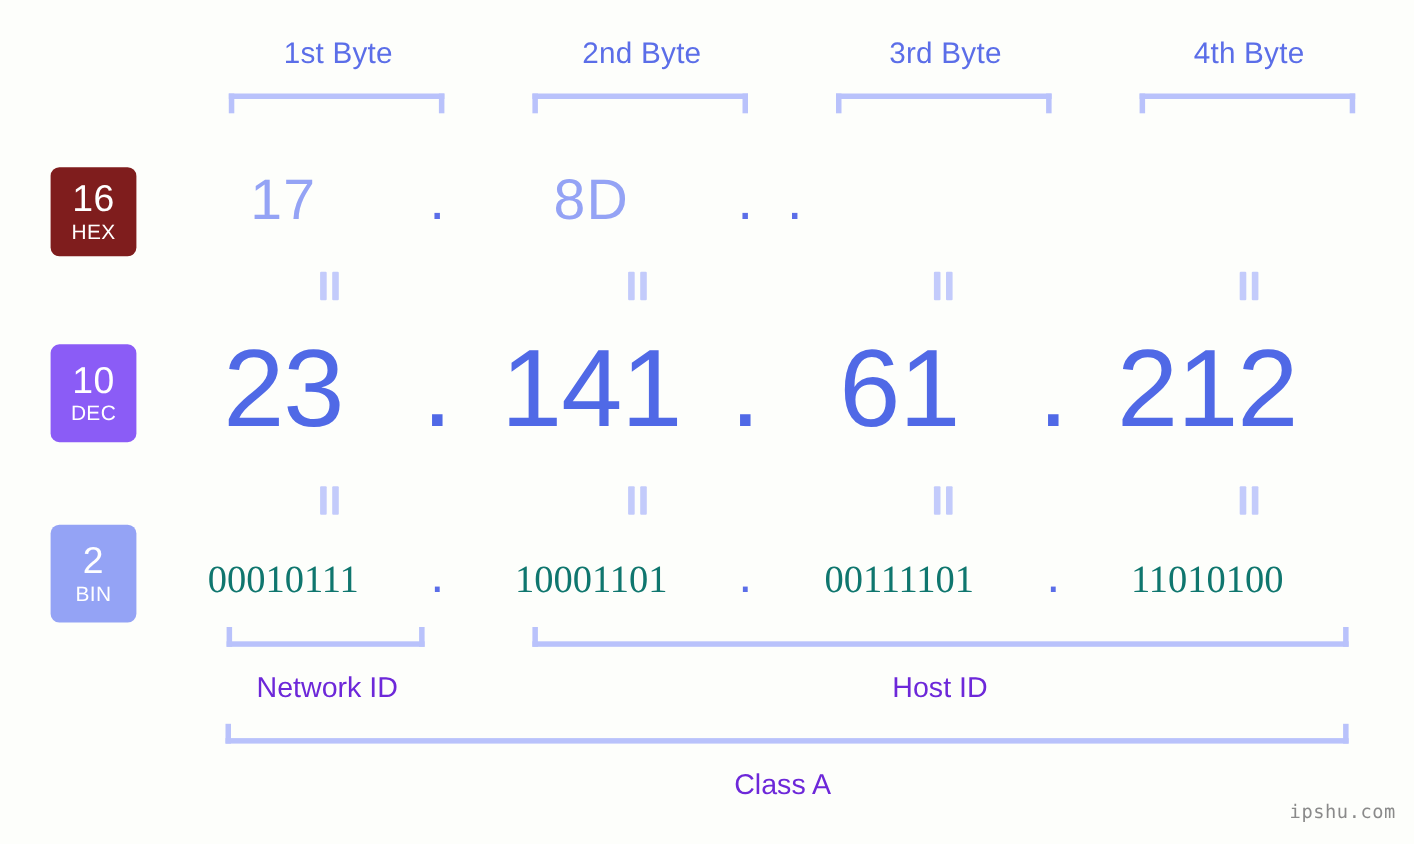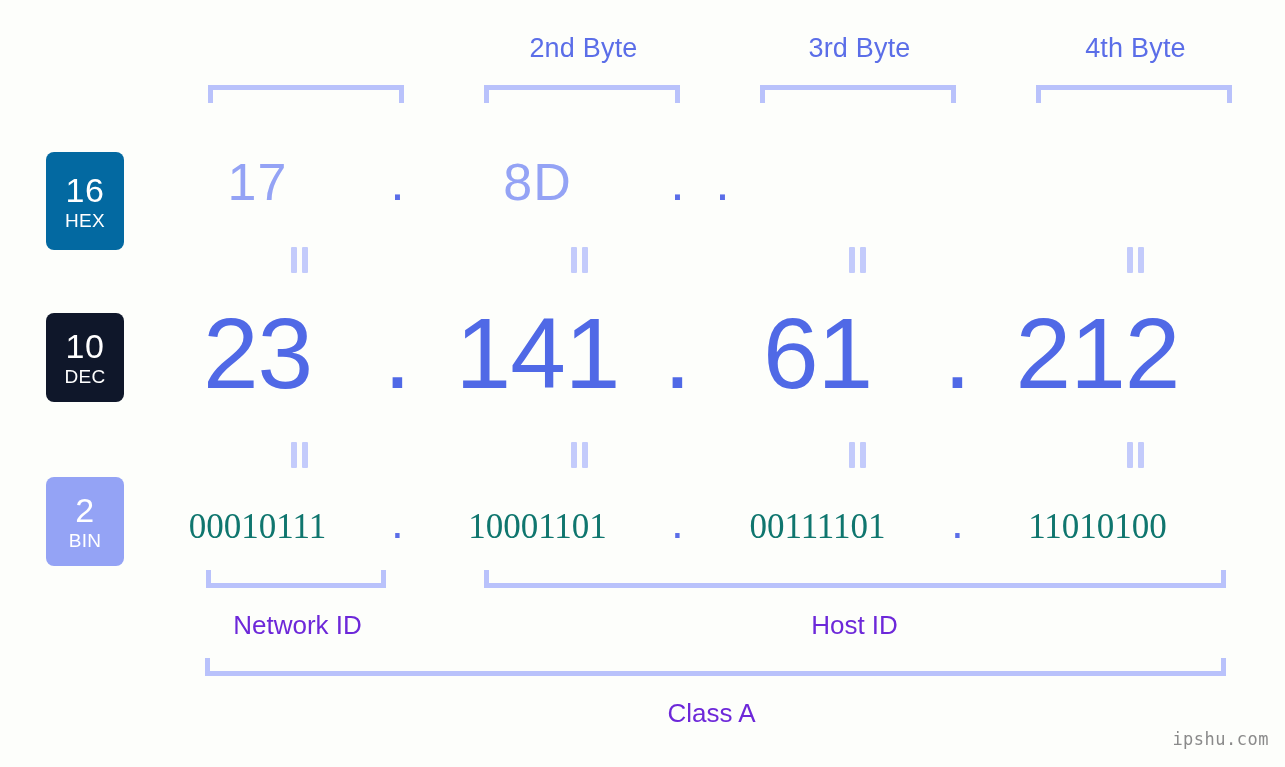--- a/index.html
+++ b/index.html
@@ -65,22 +65,22 @@
     font-size: 34px;
     font-weight: 400;
     letter-spacing: 0.5px;
   }
   .badge .abbr {
     font-size: 19px;
     font-weight: 400;
     margin-top: 4px;
     letter-spacing: 0.3px;
   }
-  #badge-hex { top: 152px; height: 98px; background: #0369a1; }
-  #badge-dec { top: 313px; height: 89px; background: #0f172a; }
+  #badge-hex { top: 152px; height: 81px; background: #7f1d1d; }
+  #badge-dec { top: 313px; height: 89px; background: #8b5cf6; }
   #badge-bin { top: 477px; height: 89px; background: #94a3f5; }
 
   
   .row {
     position: absolute;
     left: 140px;
     width: 1120px;
     display: flex;
     align-items: baseline;
   }
@@ -165,20 +165,21 @@
     font-size: 17px;
     color: #8a8a8a;
     letter-spacing: 0.5px;
   }
 </style>
 </head>
 <body>
 
 <div id="page">
 
+  <div class="byte-label" style="left:210px; width:195px;">1st Byte</div>
   <div class="byte-label" style="left:486px; width:195px;">2nd Byte</div>
   <div class="byte-label" style="left:762px; width:195px;">3rd Byte</div>
   <div class="byte-label" style="left:1038px; width:195px;">4th Byte</div>
 
   <div class="bracket-top" style="left:208px; top:85px; width:196px;"></div>
   <div class="bracket-top" style="left:484px; top:85px; width:196px;"></div>
   <div class="bracket-top" style="left:760px; top:85px; width:196px;"></div>
   <div class="bracket-top" style="left:1036px; top:85px; width:196px;"></div>
 
   <div class="badge" id="badge-hex">

